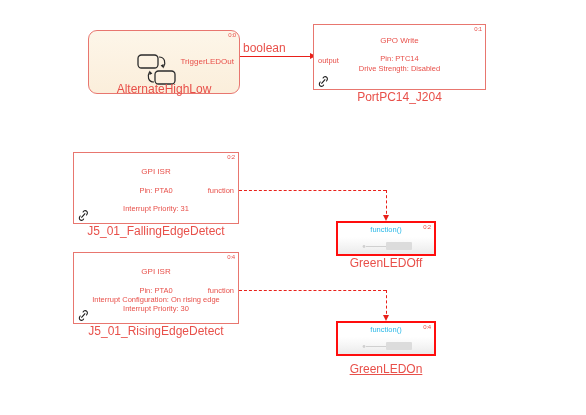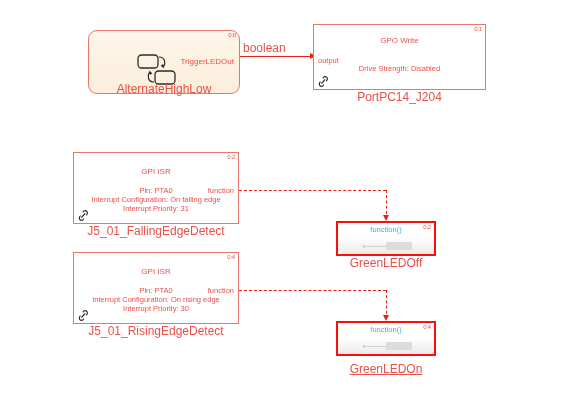--- a/index.html
+++ b/index.html
@@ -199,38 +199,38 @@
   <div class="wire-h" style="left:240px; top:56px; width:72px;"></div>
   <div class="arrow-r" style="left:310px; top:52.5px;"></div>
   <div class="signal-label" style="left:243px; top:44px;">boolean</div>
 
   <div class="block" style="left:313px; top:24px; width:173px; height:66px;">
     <span class="sampletime">0:1</span>
 
     <span class="portlabel" style="left:4px; top:31px;">output</span>
 
     <div class="drvtitle" style="top:11px;">GPO Write</div>
+    <div class="drvbody" style="top:29px;">Pin: PTC14</div>
     <div class="drvbody" style="top:39px;">Drive Strength: Disabled</div>
 
     <span class="linkicon" style="left:3px; bottom:2px;">
       <svg viewBox="0 0 13 13" width="13" height="13">
         <path d="M4.4 8.7 L8.2 4.3" stroke="#1a1a1a" stroke-width="1.1" fill="none"></path>
         <path d="M3.2 7.0 C1.9 8.5 2.1 10.2 3.3 11.0 C4.5 11.8 5.9 11.2 6.6 10.0" stroke="#1a1a1a" stroke-width="1.1" fill="none" stroke-linecap="round"></path>
         <path d="M9.5 6.0 C10.8 4.5 10.6 2.8 9.4 2.0 C8.2 1.2 6.8 1.8 6.1 3.0" stroke="#1a1a1a" stroke-width="1.1" fill="none" stroke-linecap="round"></path>
       </svg>
     </span>
   </div>
   <div class="blocklabel" style="left:313px; top:92px; width:173px;">PortPC14_J204</div>
 
   <div class="block" style="left:73px; top:152px; width:166px; height:72px;">
     <span class="sampletime">0:2</span>
 
     <div class="drvtitle" style="top:14px;">GPI ISR</div>
     <div class="drvbody" style="top:33px;">Pin: PTA0</div>
-    <div class="drvbody" style="top:42px;">Interrupt Configuration: On falling edge</div>
     <div class="drvbody" style="top:51px;">Interrupt Priority: 31</div>
 
     <span class="portlabel" style="right:4px; top:33px;">function</span>
 
     <span class="linkicon" style="left:3px; bottom:2px;">
       <svg viewBox="0 0 13 13" width="13" height="13">
         <path d="M4.4 8.7 L8.2 4.3" stroke="#1a1a1a" stroke-width="1.1" fill="none"></path>
         <path d="M3.2 7.0 C1.9 8.5 2.1 10.2 3.3 11.0 C4.5 11.8 5.9 11.2 6.6 10.0" stroke="#1a1a1a" stroke-width="1.1" fill="none" stroke-linecap="round"></path>
         <path d="M9.5 6.0 C10.8 4.5 10.6 2.8 9.4 2.0 C8.2 1.2 6.8 1.8 6.1 3.0" stroke="#1a1a1a" stroke-width="1.1" fill="none" stroke-linecap="round"></path>
       </svg>

